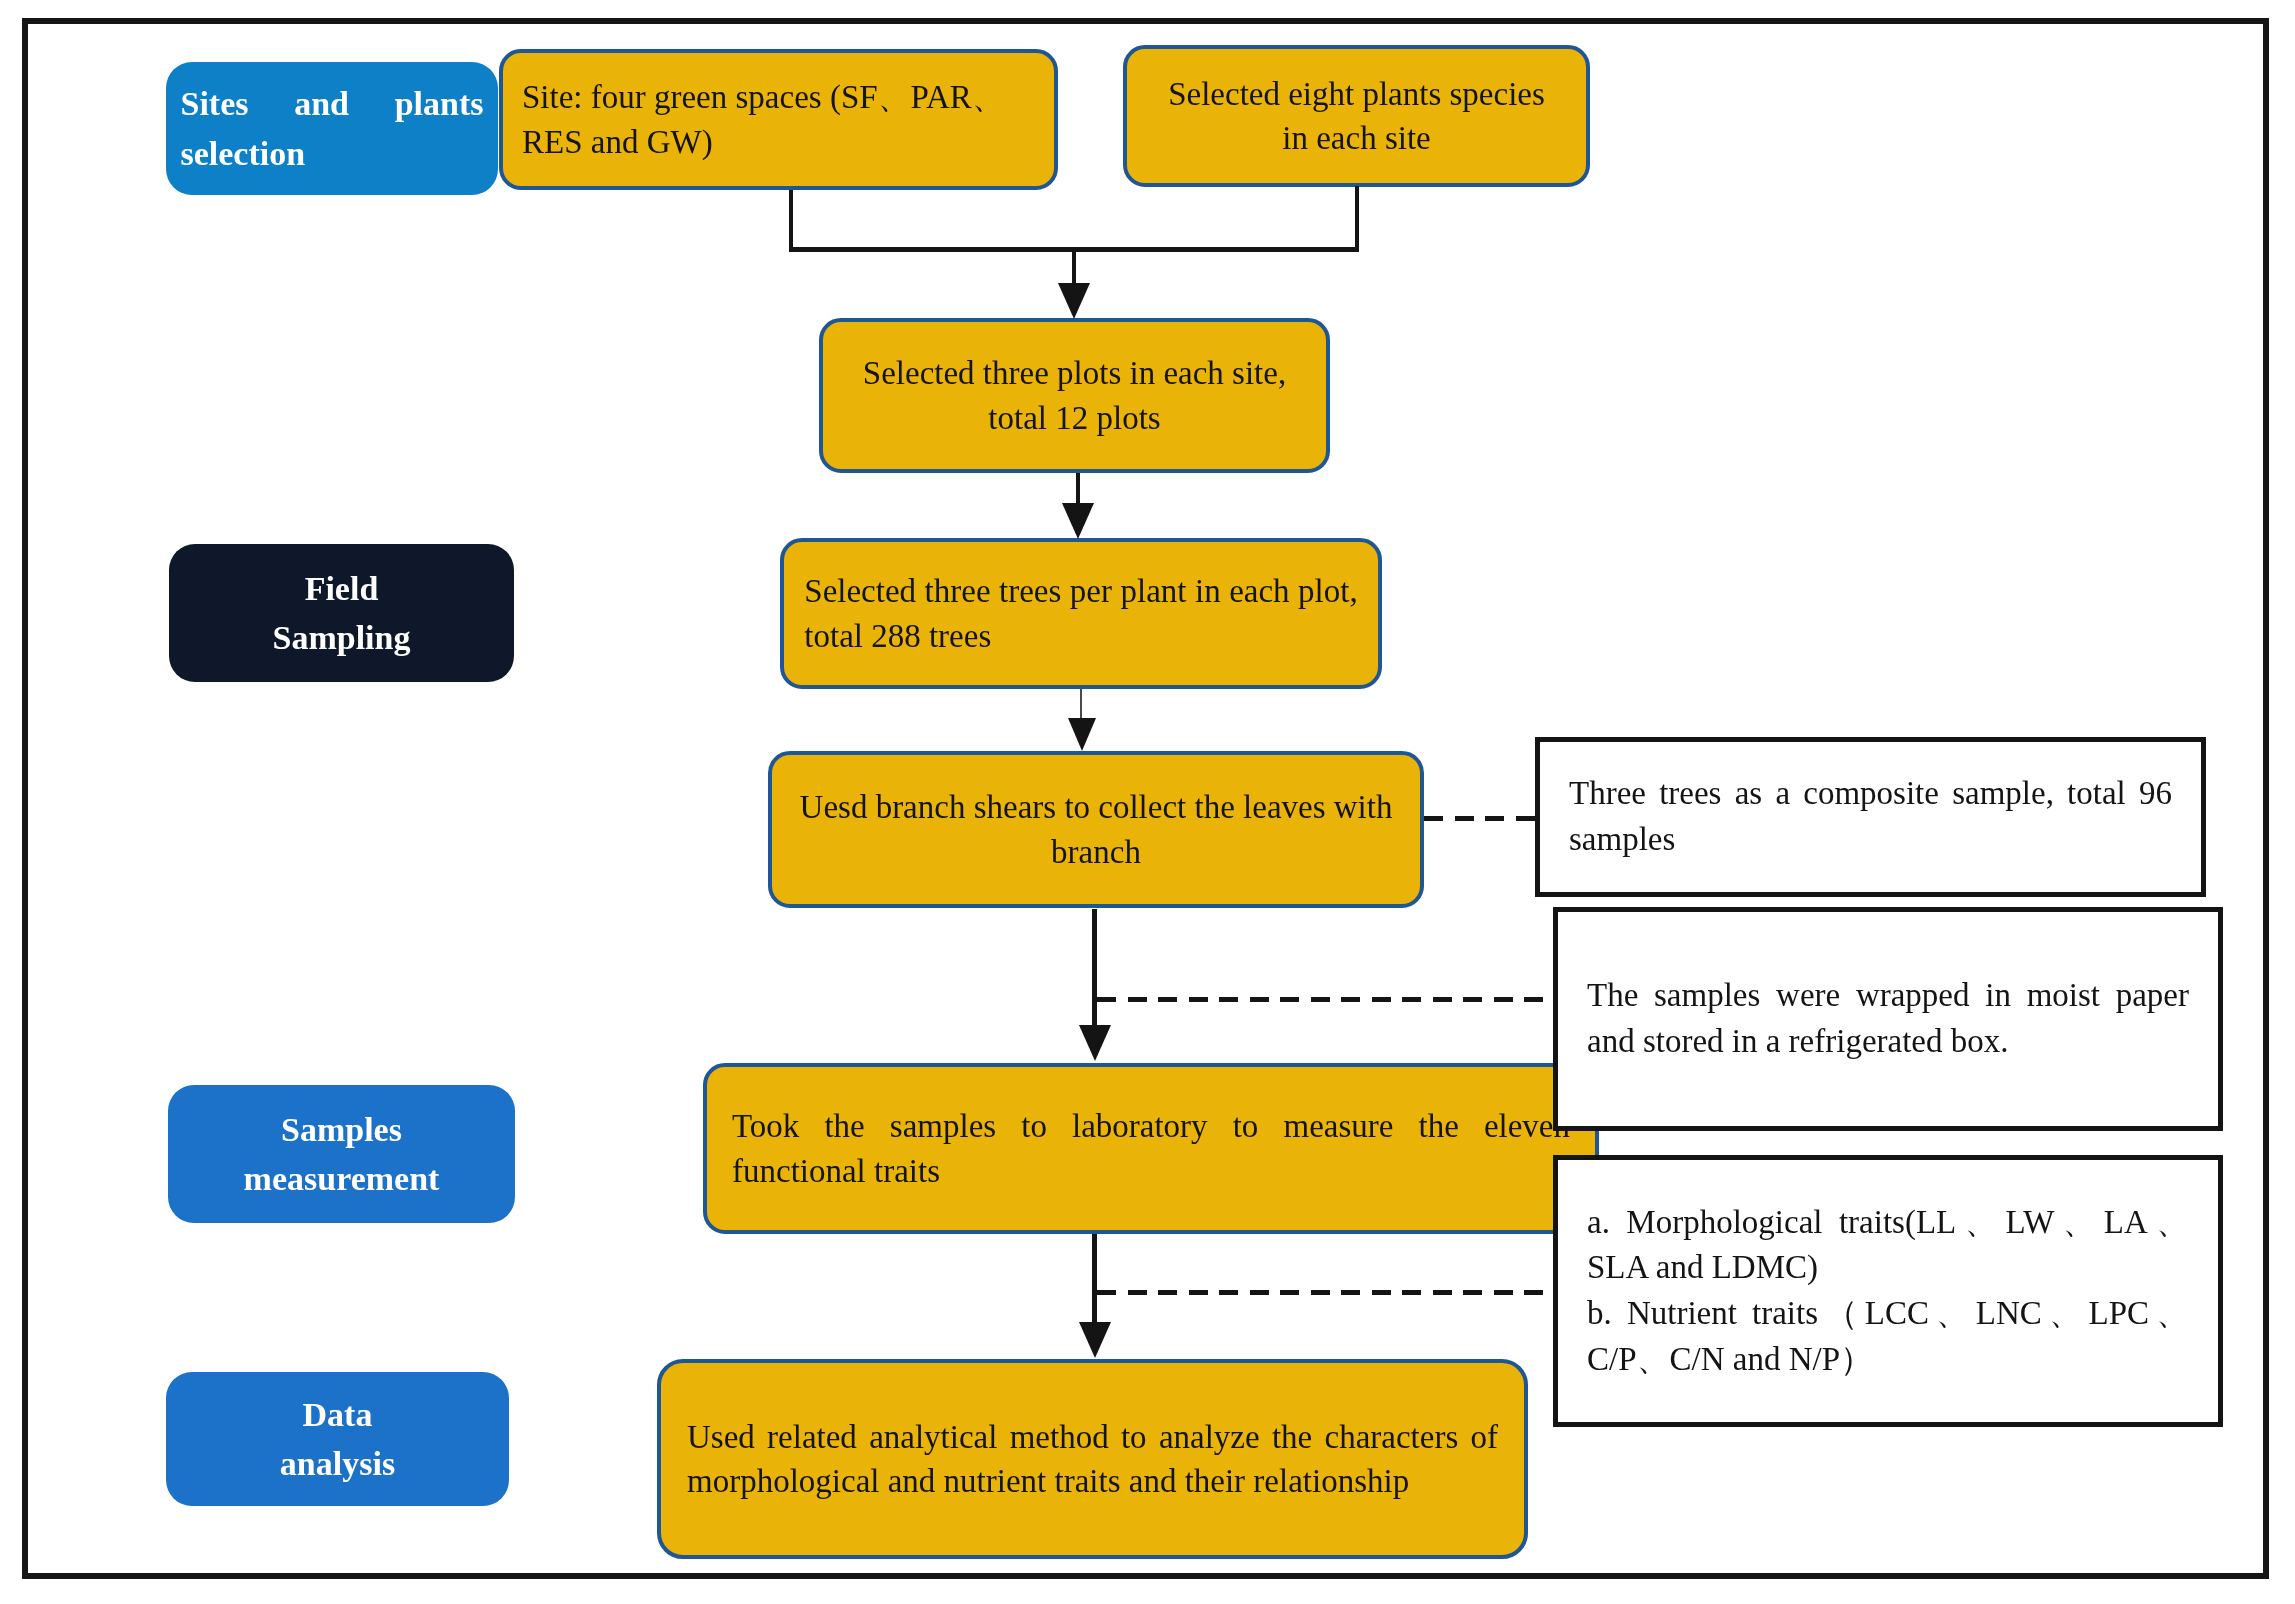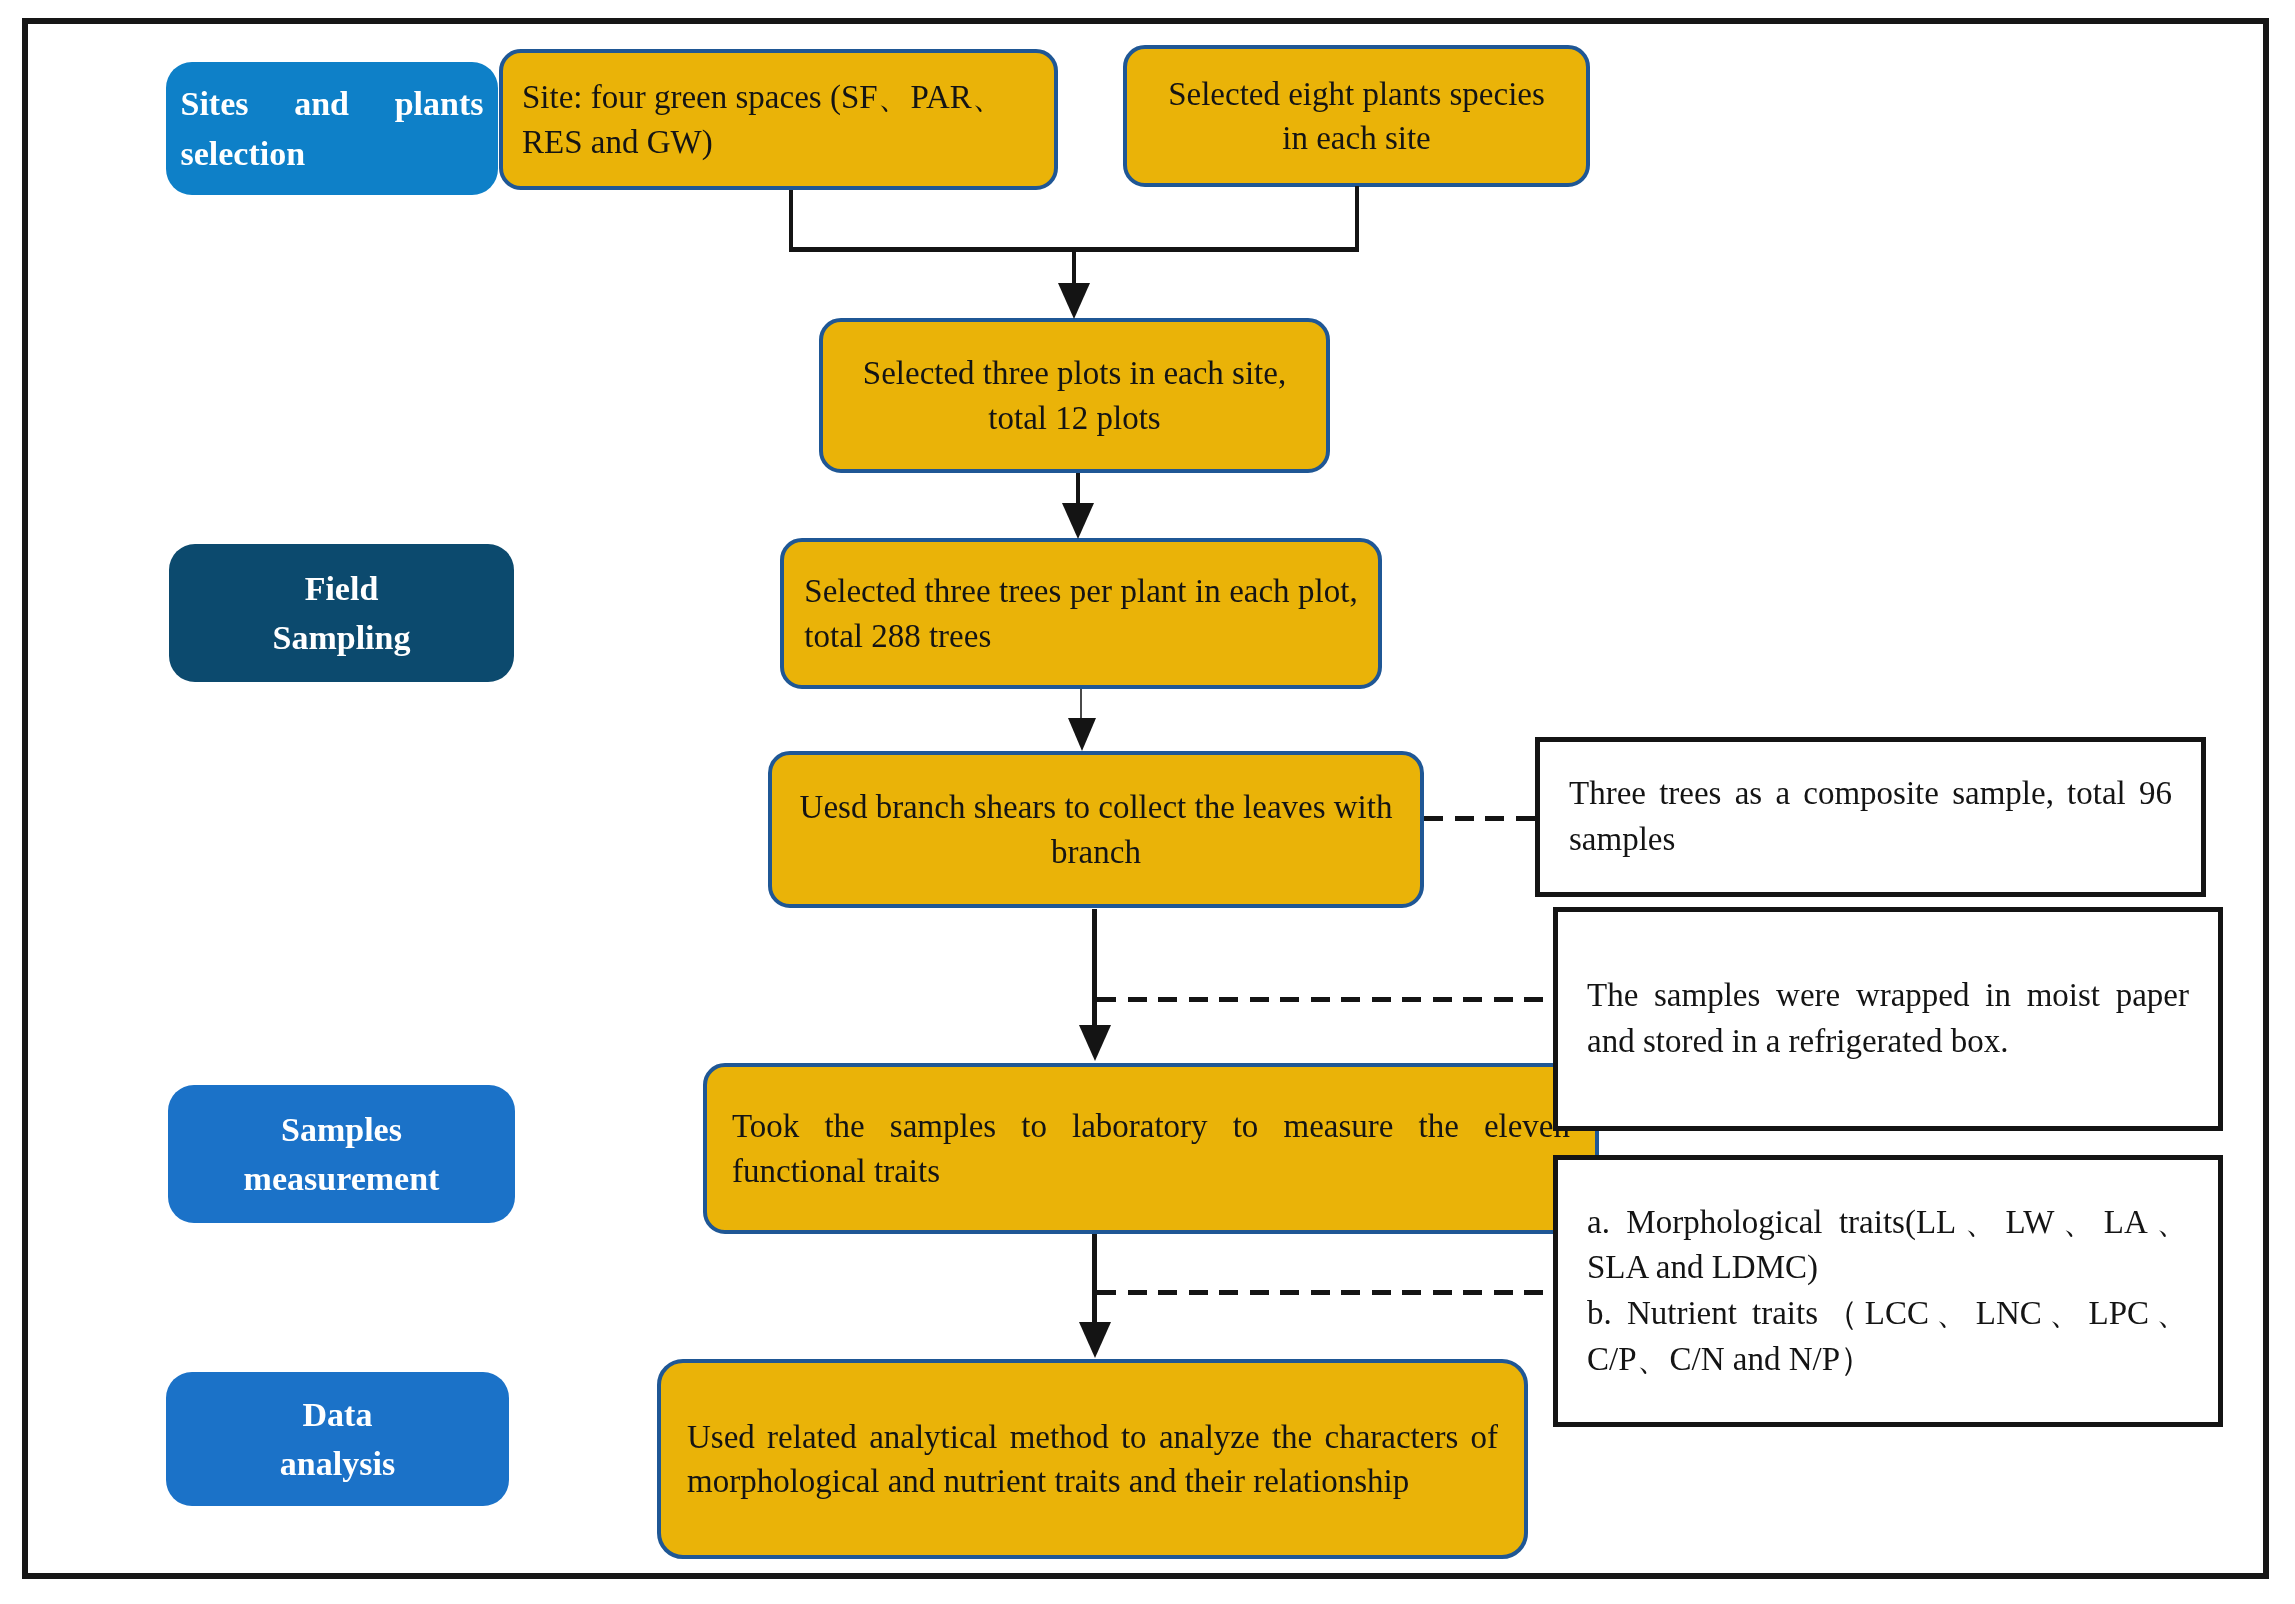--- a/index.html
+++ b/index.html
@@ -39,21 +39,21 @@
 <body>
 
 <div class="canvas">
 
   <div class="frame"></div>
 
   <div class="stage justify" style="left:120px;top:62px;width:332px;height:133px;background:#0e80c8;">
     <span>Sites and plants selection</span>
   </div>
 
-  <div class="stage center" style="left:123px;top:544px;width:345px;height:138px;background:#0c4a6e;">
+  <div class="stage center" style="left:123px;top:544px;width:345px;height:138px;background:#0f172a;">
     <span>Field</span>
     <span>Sampling</span>
   </div>
 
   <div class="stage center" style="left:122px;top:1085px;width:347px;height:138px;background:#1b72c8;">
     <span>Samples</span>
     <span>measurement</span>
   </div>
 
   <div class="stage center" style="left:120px;top:1372px;width:343px;height:134px;background:#1b72c8;">

